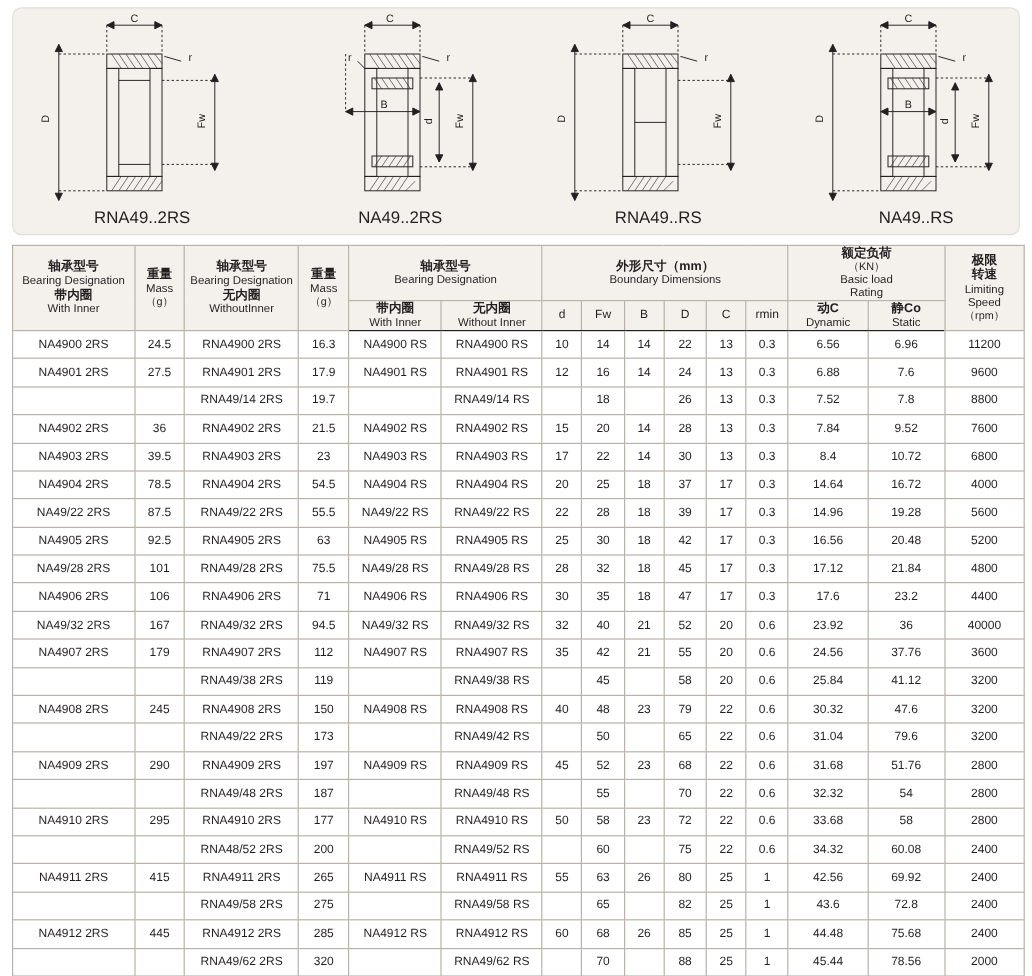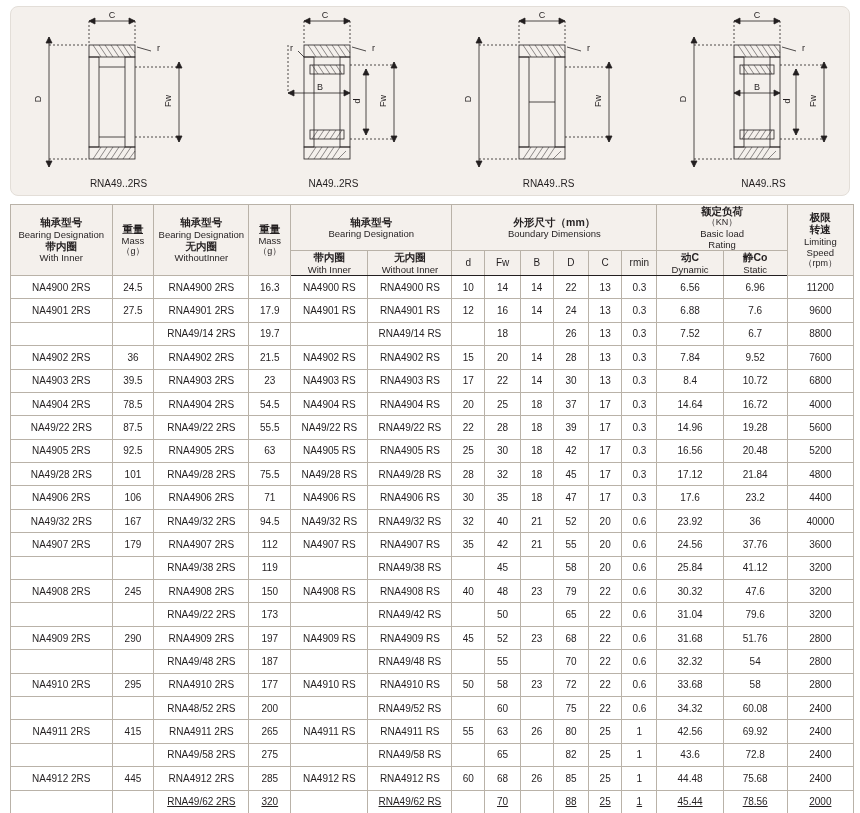--- a/index.html
+++ b/index.html
@@ -5,42 +5,42 @@
   html,body{margin:0;padding:0;background:#ffffff;}
   body{width:860px;height:813px;font-family:"Liberation Sans",sans-serif;color:#231f20;}
   .page{width:860px;height:813px;position:relative;box-sizing:border-box;padding:6px 8px 0 8px;}
 
   
   .diagram-strip{
     background:#f4f0ec;border:1px solid #e3ded8;border-radius:8px;
     height:190px;display:flex;margin:0 2px 8px 2px;box-sizing:border-box;
   }
   .fig{flex:1;position:relative;}
-  .fig-caption{position:absolute;bottom:6px;width:100%;text-align:center;font-size:10px;color:#231f20;}
+  .fig-caption{position:absolute;bottom:6px;width:100%;text-align:center;font-size:14px;color:#231f20;}
   .fig svg{display:block;margin:0 auto;}
 
   
   table.spec{
     border-collapse:collapse;width:844px;margin:0 2px;table-layout:fixed;
     border:1.6px solid #231f20;
   }
   table.spec th,table.spec td{
     border:0.8px solid #b9b2a8;text-align:center;vertical-align:middle;
     font-size:10px;color:#231f20;padding:0;
   }
   table.spec thead th{background:#f4f0ec;line-height:1.18;font-weight:normal;}
   table.spec thead tr:last-child th{border-bottom:1.6px solid #231f20;}
   .hdr-cn{font-size:10.5px;font-weight:bold;display:block;}
   .hdr-en{font-size:9.5px;display:block;}
   .hdr-sm{font-size:9px;display:block;}
   tbody tr{height:22.4px;}
   tbody td{height:22.4px;}
   td.left{text-align:left;padding-left:6px;}
   .grp-l{border-left:1.6px solid #231f20;}
-  tbody tr:last-child td{border-bottom:1.6px solid #231f20;text-decoration:underline;}
+  tbody tr:last-child td{border-bottom:1.6px solid #231f20;}
 </style>
 </head>
 <body>
 
 <div class="page">
 
   <div class="diagram-strip">
 
     <div class="fig">
       <svg width="215" height="172" viewBox="0 0 215 172">
@@ -354,21 +354,21 @@
           <td>19.7</td>
           <td class="left grp-l"></td>
           <td class="left">RNA49/14 RS</td>
           <td class="grp-l"></td>
           <td>18</td>
           <td></td>
           <td>26</td>
           <td>13</td>
           <td>0.3</td>
           <td class="grp-l">7.52</td>
-          <td>6.7</td>
+          <td>7.8</td>
           <td class="grp-l">8800</td>
         </tr>
         <tr>
           <td class="left">NA4902 2RS</td>
           <td>36</td>
           <td class="left">RNA4902 2RS</td>
           <td>21.5</td>
           <td class="left grp-l">NA4902 RS</td>
           <td class="left">RNA4902 RS</td>
           <td class="grp-l">15</td>

